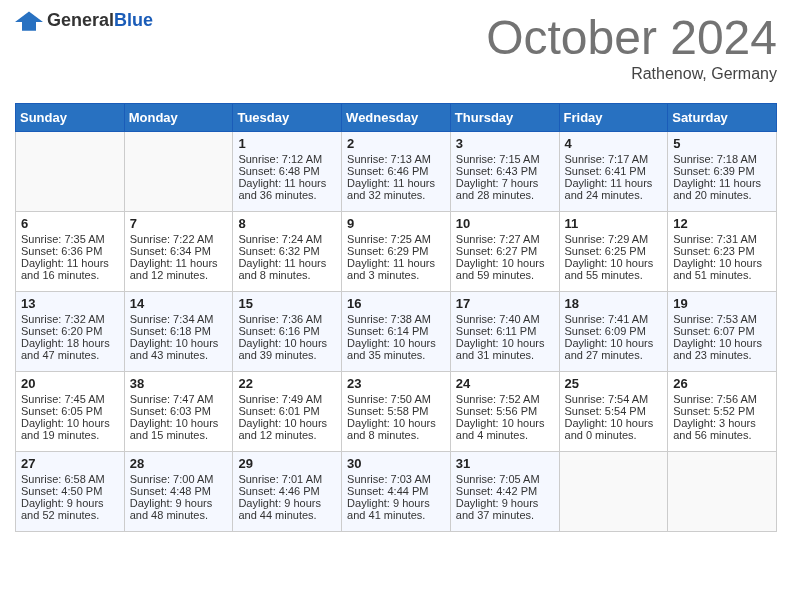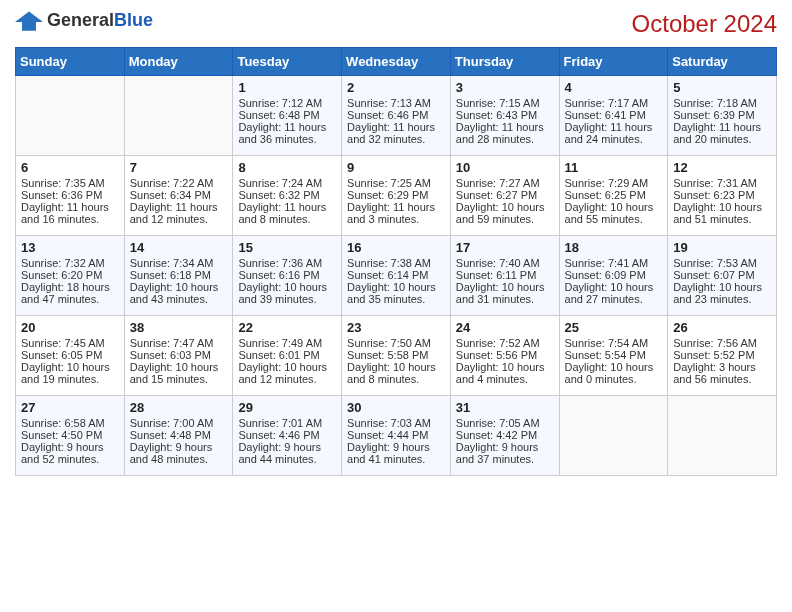--- a/index.html
+++ b/index.html
@@ -7,21 +7,21 @@
       font-family: Arial, sans-serif;
       background: #fff;
       width: 792px;
       min-height: 612px;
       padding: 10px 15px;
     }
     .header-area {
       display: flex;
       justify-content: space-between;
       align-items: flex-start;
-      margin-bottom: 9px;
+      margin-bottom: 20px;
     }
     .logo {
       display: flex;
       align-items: center;
       gap: 4px;
     }
     .logo-text-general {
       font-size: 18px;
       font-weight: bold;
       color: #333;
@@ -32,23 +32,23 @@
       color: #1a5cb8;
     }
     .logo-icon {
       width: 28px;
       height: 20px;
     }
     .title-area {
       text-align: right;
     }
     .month-title {
-      font-size: 24px;
+      font-size: 48px;
       font-weight: normal;
-      color: #b91c1c;
+      color: #737373;
     }
     .location-title {
       font-size: 16px;
       color: #444;
     }
     table {
       width: 100%;
       border-collapse: collapse;
       table-layout: fixed;
       padding-left: 17px;
@@ -94,20 +94,21 @@
   <div class="logo">
     <svg class="logo-icon" viewBox="0 0 32 22" xmlns="http://www.w3.org/2000/svg">
       <polygon points="16,0 32,12 24,12 24,22 8,22 8,12 0,12" fill="#2871c1"></polygon>
     </svg>
     <div>
       <span class="logo-text-general">General</span><span class="logo-text-blue">Blue</span>
     </div>
   </div>
   <div class="title-area">
     <div class="month-title">October 2024</div>
+    <div class="location-title">Rathenow, Germany</div>
   </div>
 </div>
 
 <table>
   <thead>
     <tr>
 
     <th>Sunday</th>
         <th>Monday</th>
         <th>Tuesday</th>
@@ -131,21 +132,21 @@
         <td>
           <span class="day-number">2</span>
           <div>Sunrise: 7:13 AM</div>
           <div>Sunset: 6:46 PM</div>
           <div>Daylight: 11 hours and 32 minutes.</div>
         </td>
         <td>
           <span class="day-number">3</span>
           <div>Sunrise: 7:15 AM</div>
           <div>Sunset: 6:43 PM</div>
-          <div>Daylight: 11 hours and 28 minutes.</div>
+          <div>Daylight: 7 hours and 28 minutes.</div>
         </td>
         <td>
           <span class="day-number">4</span>
           <div>Sunrise: 7:17 AM</div>
           <div>Sunset: 6:41 PM</div>
           <div>Daylight: 11 hours and 24 minutes.</div>
         </td>
         <td>
           <span class="day-number">5</span>
           <div>Sunrise: 7:18 AM</div>

